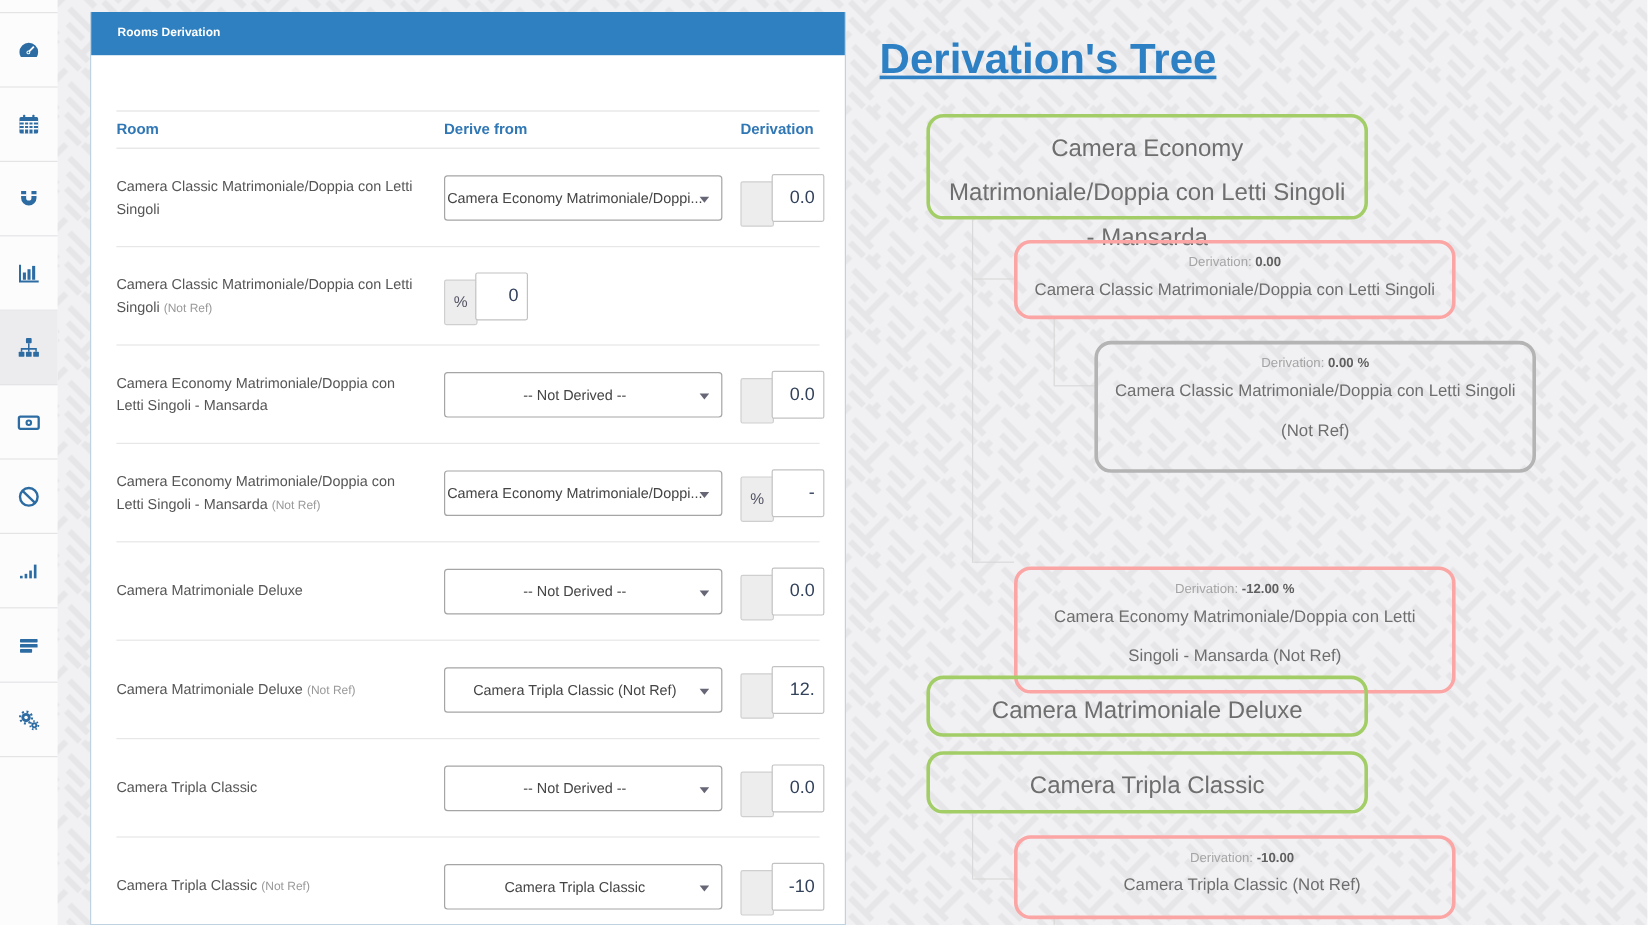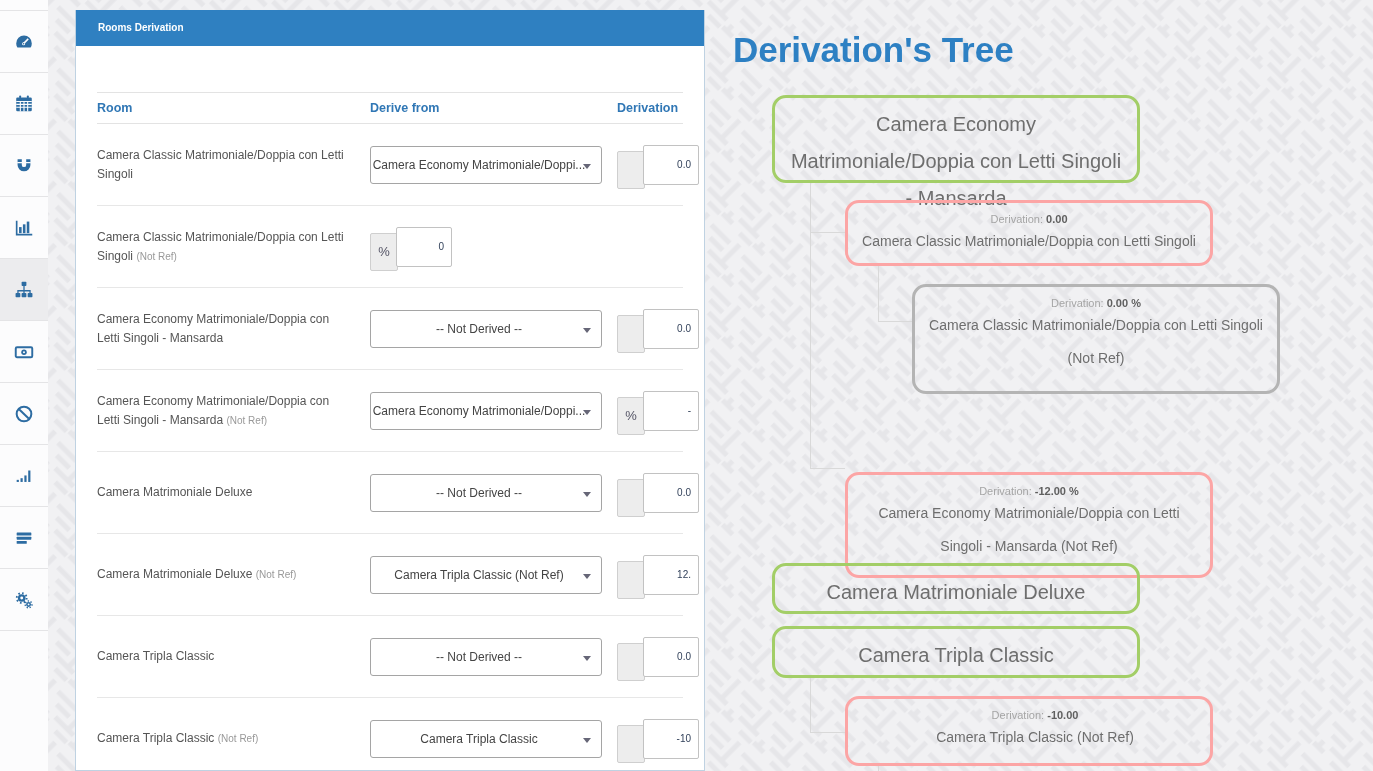--- a/index.html
+++ b/index.html
@@ -41,28 +41,28 @@
     font-size:12px; color:#444; cursor:pointer; padding:0 22px 0 8px;
     white-space:nowrap; overflow:hidden; }
   .caret { position:absolute; right:10px; top:17px; width:0; height:0;
     border-left:4px solid transparent; border-right:4px solid transparent;
     border-top:5px solid #667; }
   .dctl { margin-left:15px; width:66px; height:52px; position:relative; }
   .prefix { position:absolute; left:0; top:12px; width:28px; height:38px;
     background:#ededed; border:1px solid #cfcfcf; border-radius:2px;
     display:flex; align-items:center; justify-content:center;
     font-size:13px; color:#556; }
-  .vinput { position:absolute; left:26px; top:6px; width:56px; height:40px;
+  .vinput { position:absolute; left:26px; top:6px; width:44px; height:40px;
     background:#fff; border:1px solid #c2c2c2; border-radius:2px;
     display:flex; align-items:center; justify-content:flex-end;
-    padding-right:7px; font-size:10px; color:#33425b; }
+    padding-right:7px; font-size:15px; color:#33425b; }
 
   
   .tree-title { position:absolute; left:733px; top:30px; font-size:35px;
-    font-weight:bold; color:#2d80c3; z-index:2; }
+    font-weight:bold; color:#2d80c3; z-index:2;text-decoration:underline; }
   .tnode { position:absolute; border-radius:14px; text-align:center;
     padding:5px 10px; z-index:2; }
   .tnode.green { border:3px solid #a3ce67; }
   .tnode.blue  { border:3px solid #fca5a5; }
   .tnode.gray  { border:3px solid #b4b4b4; }
   .dline { font-size:11px; color:#a5a5a5; margin-top:5px; }
   .dline .dval { font-weight:bold; color:#5f5f5f; }
   .nname { font-size:14px; color:#6e6e6e; line-height:33px; }
   .tnode.green .nname { font-size:20px; line-height:37px; padding-top:3px; }
   .conn { position:absolute; background:#d9d9d9; z-index:1; }

